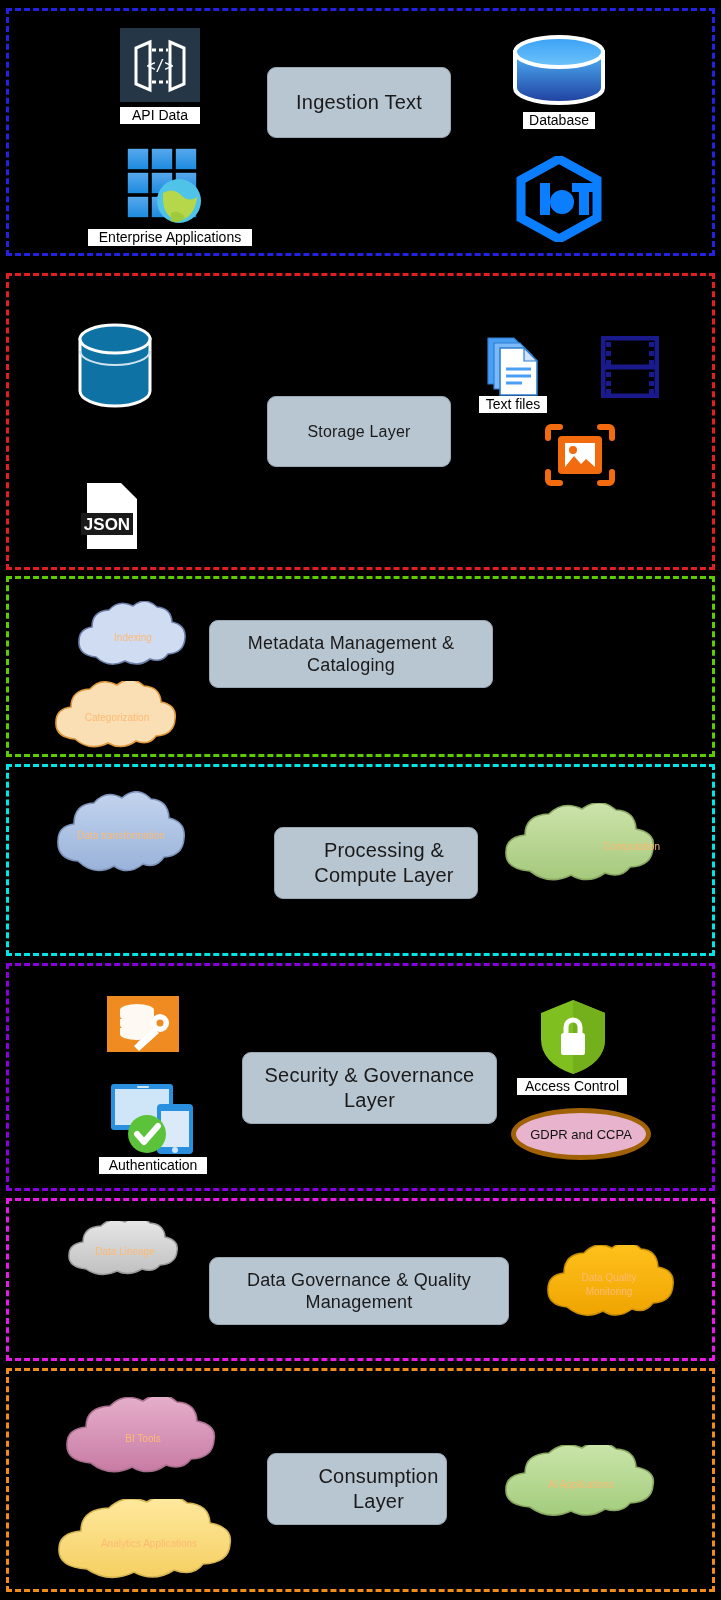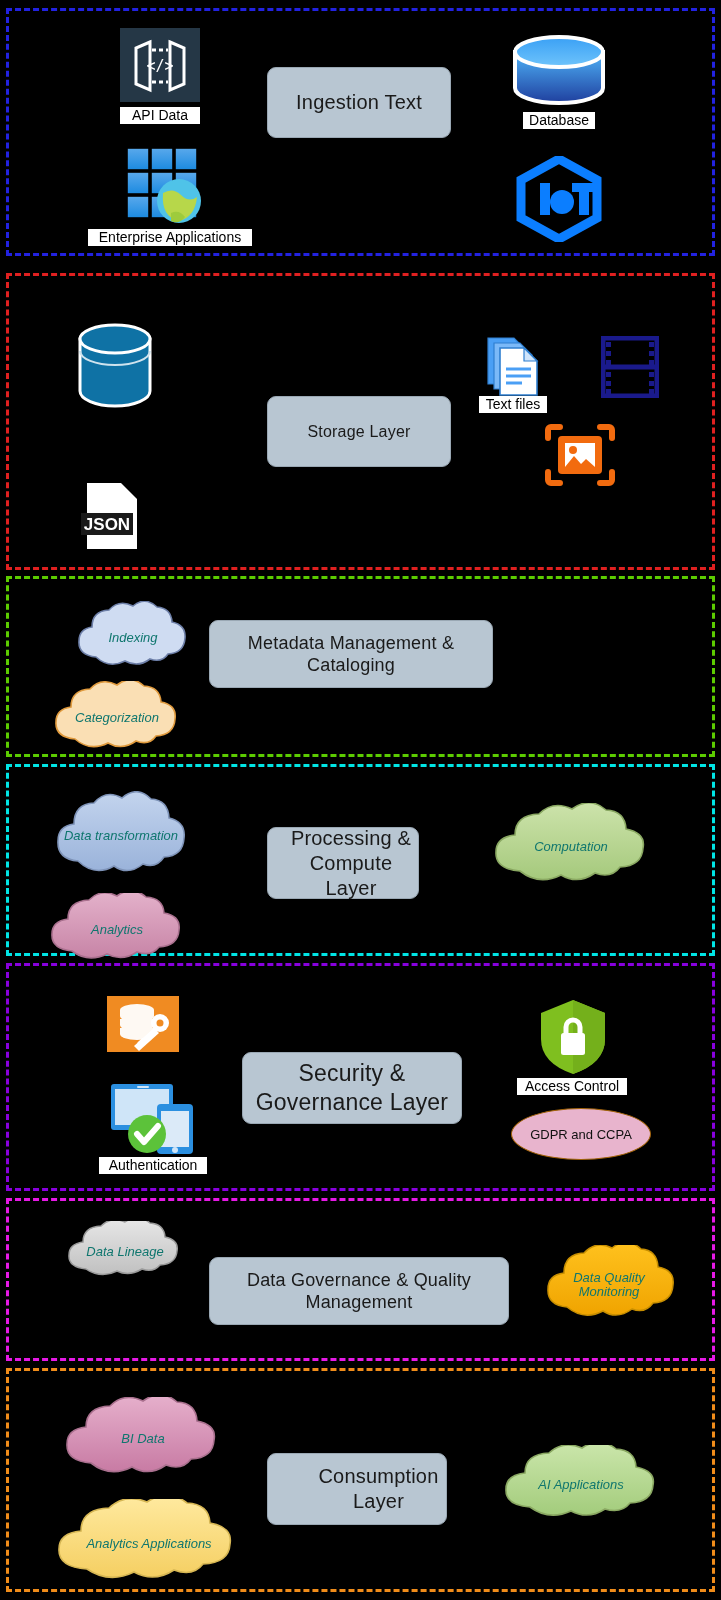--- a/index.html
+++ b/index.html
@@ -58,40 +58,39 @@
     text-align: center;
   }
 
   
   .cloud {
     position: absolute;
     display: flex;
     align-items: center;
     justify-content: center;
     text-align: center;
-    color: #0f766e;
-    font-size: 13px;
+    color: #fdba74;
+    font-size: 10px;
     line-height: 14px;
     padding: 0 6px;
-    font-style: italic;
   }
   .cloud svg { position: absolute; inset: 0; width: 100%; height: 100%; }
   .cloud .cl-txt { position: relative; z-index: 2; }
 
   
   .ellipse {
     position: absolute;
     border-radius: 50%;
     display: flex;
     align-items: center;
     justify-content: center;
     text-align: center;
     font-size: 13px;
     color: #111;
-    border: 1px solid #a16207;
+    border: 5px solid #a16207;
   }
 
   .icon { position: absolute; }
   .icon svg { display: block; width: 100%; height: 100%; }
 </style>
 </head>
 <body>
 
 <div id="diagram">
 
@@ -281,47 +280,35 @@
             <linearGradient id="clA" x1="0" y1="0" x2="0" y2="1">
               <stop offset="0" stop-color="#c3d4ee"></stop>
                 <stop offset="1" stop-color="#9ab3da"></stop>
             </linearGradient>
           </defs>
           <path d="M29 70 q-21 -2 -20 -20 q0 -15 16 -17 q0 -20 20 -21 q12 -14 28 -5 q15 -13 29 1 q17 1 18 19 q17 4 15 20 q-1 18 -20 19 q-8 12 -21 7 q-15 12 -29 2 q-19 11 -36 -5 Z" fill="url(#clA)" stroke="#7e93b8" stroke-width="1.6"></path>
         </svg>
         <span class="cl-txt">Data transformation</span>
       </div>
 
-      <div class="cloud" style="left:34px;top:126px;width:148px;height:74px;">
-        <svg viewBox="0 0 148 74" preserveAspectRatio="none">
-          <defs>
-            <linearGradient id="clB" x1="0" y1="0" x2="0" y2="1">
-              <stop offset="0" stop-color="#e4b2cb"></stop>
-                <stop offset="1" stop-color="#c784a6"></stop>
-            </linearGradient>
-          </defs>
-          <path d="M29 58 q-21 -2 -20 -17 q0 -13 16 -15 q0 -18 21 -19 q12 -12 28 -4 q15 -11 29 1 q17 1 18 16 q17 3 15 17 q-1 16 -20 17 q-8 10 -22 5 q-15 10 -30 2 q-19 9 -35 -3 Z" fill="url(#clB)" stroke="#a9708e" stroke-width="1.6"></path>
-        </svg>
-        <span class="cl-txt">Analytics</span>
-      </div>
-
-      <div class="cloud" style="left:477px;top:36px;width:170px;height:88px;">
+
+      <div class="cloud" style="left:487px;top:36px;width:170px;height:88px;justify-content:flex-end;">
         <svg viewBox="0 0 170 88" preserveAspectRatio="none">
           <defs>
             <linearGradient id="clC" x1="0" y1="0" x2="0" y2="1">
               <stop offset="0" stop-color="#cde3ab"></stop>
                 <stop offset="1" stop-color="#a5c97c"></stop>
             </linearGradient>
           </defs>
           <path d="M34 68 q-25 -2 -24 -19 q0 -15 19 -17 q0 -20 24 -21 q14 -14 33 -5 q18 -13 34 1 q19 1 20 19 q20 4 17 19 q-1 18 -23 19 q-9 12 -25 6 q-17 12 -34 2 q-22 11 -41 -4 Z" fill="url(#clC)" stroke="#8aa862" stroke-width="1.6"></path>
         </svg>
         <span class="cl-txt">Computation</span>
       </div>
 
-      <div class="core-box" style="left:258px;top:60px;width:152px;height:72px;font-size:20px;padding-left:16px;">
+      <div class="core-box" style="left:265px;top:60px;width:204px;height:72px;font-size:20px;padding-left:16px;">
         <span>Processing &amp; Compute Layer</span>
       </div>
     </div>
   </div>
 
   <div class="layer" style="top:963px;height:228px;border:3px dashed #8800dd;">
     <div class="layer-inner">
 
       <div class="icon" style="left:98px;top:30px;width:72px;height:56px;">
         <svg viewBox="0 0 72 56">
@@ -365,21 +352,21 @@
           <rect x="22" y="35" width="24" height="22" rx="2.5" fill="#fff"></rect>
           <path d="M27 35 v-6 a7 7 0 0 1 14 0 v6" fill="none" stroke="#fff" stroke-width="5"></path>
         </svg>
       </div>
       <div class="chip" style="left:508px;top:112px;width:110px;">Access Control</div>
 
       <div class="ellipse" style="left:502px;top:142px;width:140px;height:52px;background:#e8b4cd;">
         <span>GDPR and CCPA</span>
       </div>
 
-      <div class="core-box" style="left:233px;top:86px;width:220px;height:72px;font-size:23px;">
+      <div class="core-box" style="left:233px;top:86px;width:255px;height:72px;font-size:20px;">
         <span>Security &amp; Governance Layer</span>
       </div>
     </div>
   </div>
 
   <div class="layer" style="top:1198px;height:163px;border:3px dashed #e619e6;">
     <div class="layer-inner">
 
       <div class="cloud" style="left:52px;top:20px;width:128px;height:62px;">
         <svg viewBox="0 0 128 62" preserveAspectRatio="none">
@@ -420,21 +407,21 @@
       <div class="cloud" style="left:48px;top:26px;width:172px;height:84px;">
         <svg viewBox="0 0 172 84" preserveAspectRatio="none">
           <defs>
             <linearGradient id="clG" x1="0" y1="0" x2="0" y2="1">
               <stop offset="0" stop-color="#e6b0cc"></stop>
                 <stop offset="1" stop-color="#c87ba4"></stop>
             </linearGradient>
           </defs>
           <path d="M34 66 q-25 -2 -24 -19 q0 -15 19 -17 q0 -20 24 -21 q14 -14 33 -5 q18 -13 34 1 q19 1 20 19 q20 4 17 19 q-1 18 -23 19 q-9 12 -25 6 q-17 12 -34 2 q-22 11 -41 -4 Z" fill="url(#clG)" stroke="#a9708e" stroke-width="1.6"></path>
         </svg>
-        <span class="cl-txt">BI Data</span>
+        <span class="cl-txt">BI Tools</span>
       </div>
 
       <div class="cloud" style="left:40px;top:128px;width:200px;height:90px;">
         <svg viewBox="0 0 200 90" preserveAspectRatio="none">
           <defs>
             <linearGradient id="clH" x1="0" y1="0" x2="0" y2="1">
               <stop offset="0" stop-color="#ffeaa0"></stop>
                 <stop offset="1" stop-color="#f5cf62"></stop>
             </linearGradient>
           </defs>

